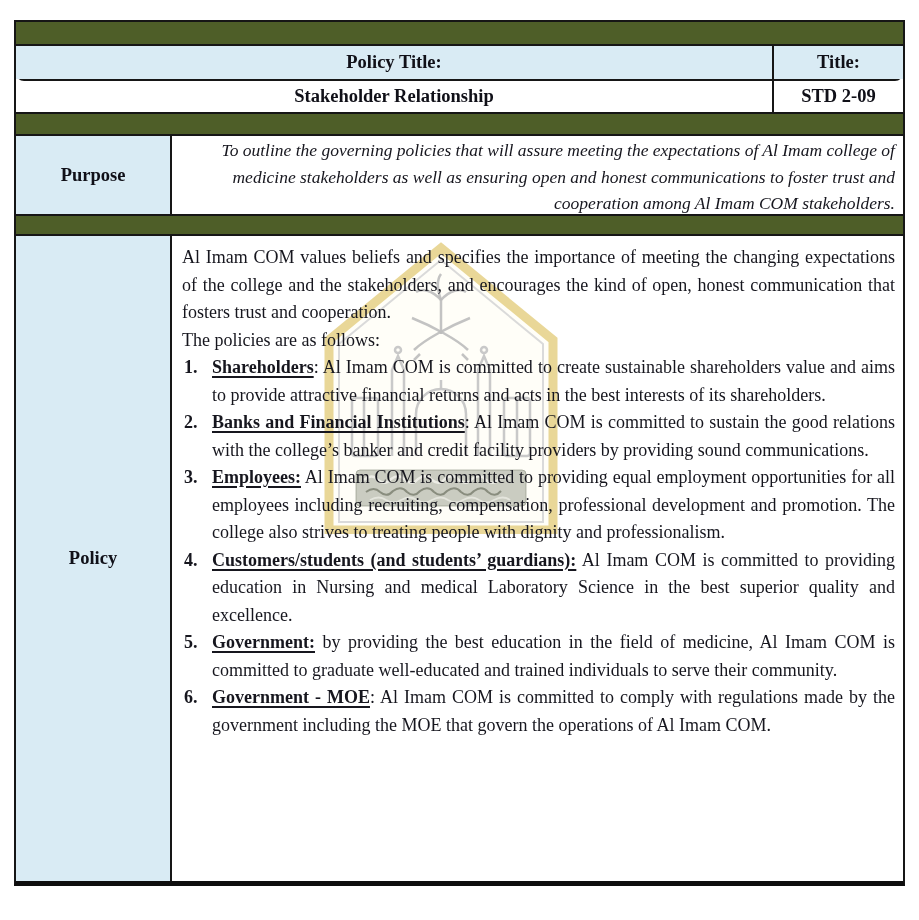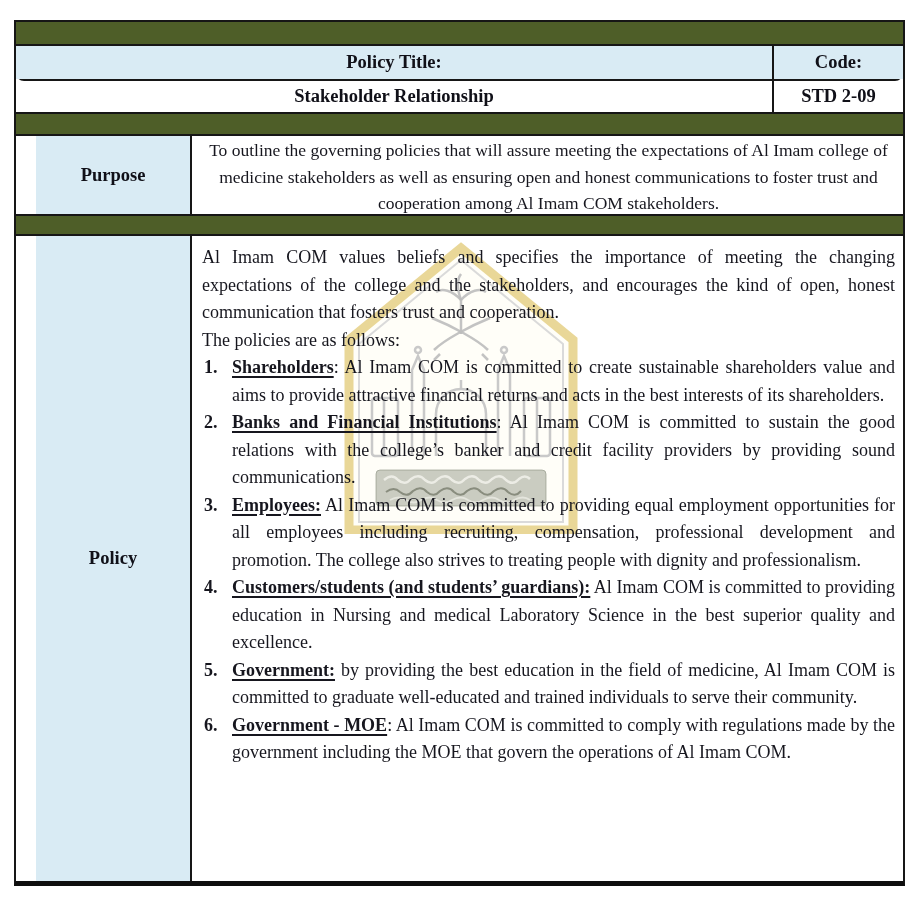--- a/index.html
+++ b/index.html
@@ -22,27 +22,27 @@
   .bar.b2{height:22px;}
   .bar.b3{height:20px;}
   .row{display:flex;border-bottom:2px solid var(--border-dark);}
   .row.head{height:35px;border-radius:8px;}
   .row.value{height:33px;}
   .row.purpose{height:80px;}
   .row.policy{height:645px;border-bottom:none;}
   .cell{display:flex;align-items:center;justify-content:center;}
   .cell.title-col{flex:1 1 auto;border-right:2px solid var(--border-dark);}
   .cell.code-col{width:129px;flex:0 0 129px;}
-  .cell.label-col{width:156px;flex:0 0 156px;border-right:2px solid var(--border-dark);background:var(--cell-blue);margin-left:20px;}
+  .cell.label-col{width:156px;flex:0 0 156px;border-right:2px solid var(--border-dark);background:var(--cell-blue);}
   .blue{background:var(--cell-blue);}
   .bold-head{font-weight:bold;font-size:18.5px;color:#101018;}
   .content-col{flex:1 1 auto;position:relative;background:#fff;}
   .purpose-text{
     font-size:17.5px;line-height:26.5px;padding:1px 8px 0 10px;
-    text-align:center;color:var(--ink);
+    text-align:right;color:var(--ink);font-style:italic;
   }
   .policy-body{
     position:relative;z-index:1;
     font-size:18px;line-height:27.5px;
     padding:8px 8px 0 10px;color:var(--ink);
   }
   .jp{text-align:justify;}
   .p-item{position:relative;padding-left:30px;text-align:justify;}
   .p-num{position:absolute;left:2px;top:0;font-weight:bold;}
   .p-head{font-weight:bold;text-decoration:underline;text-decoration-thickness:2px;text-underline-offset:3px;}
@@ -53,21 +53,21 @@
 </style>
 </head>
 <body>
 
 <div class="doc">
 
   <div class="bar b1"></div>
 
   <div class="row head">
     <div class="cell title-col blue bold-head">Policy Title:</div>
-    <div class="cell code-col blue bold-head">Code:</div>
+    <div class="cell code-col blue bold-head">Title:</div>
   </div>
 
   <div class="row value">
     <div class="cell title-col bold-head">Stakeholder Relationship</div>
     <div class="cell code-col bold-head">STD 2-09</div>
   </div>
 
   <div class="bar b2"></div>
 
   <div class="row purpose">

